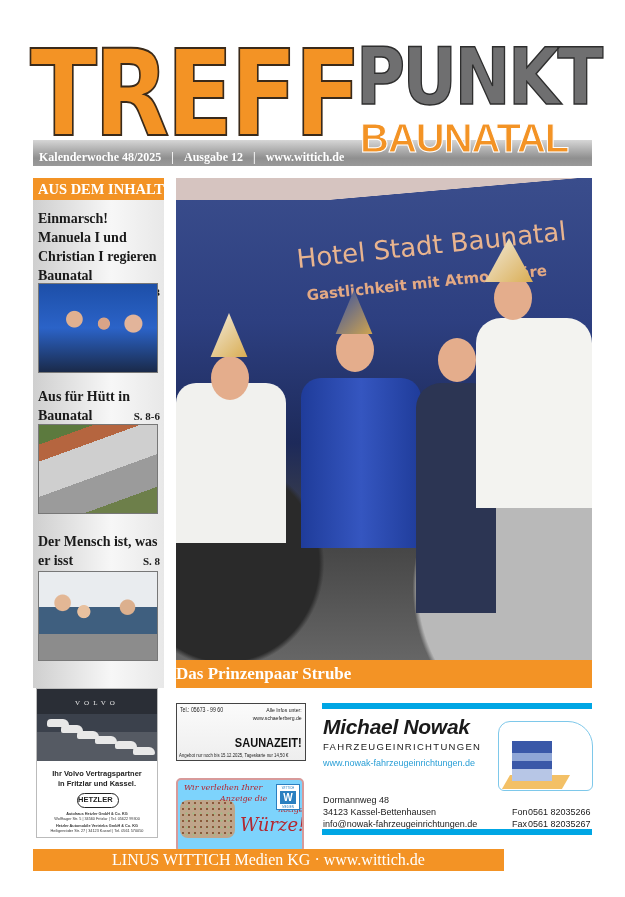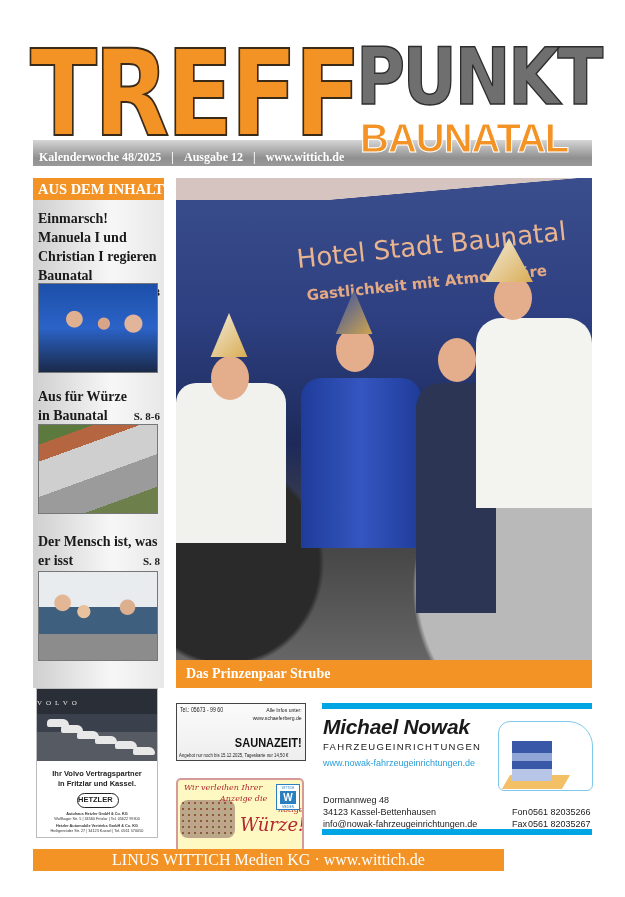--- a/index.html
+++ b/index.html
@@ -29,35 +29,35 @@
       linear-gradient(180deg,#3a4d8c 0%,#2d3f80 30%,#1d2a5a 55%,#444 75%,#666 100%);}
   .mp-white1{left:0;top:205px;width:110px;height:160px;background:#f1f1ee;border-radius:20px 20px 0 0;}
   .mp-blue{left:125px;top:200px;width:120px;height:170px;background:linear-gradient(90deg,#1f3c9a,#3556c0,#1f3c9a);border-radius:20px 20px 0 0;}
   .mp-dress{left:240px;top:205px;width:80px;height:230px;background:#2c3553;border-radius:25px 25px 0 0;}
   .mp-white2{left:300px;top:140px;width:116px;height:190px;background:#f3f3f0;border-radius:25px 25px 0 0;}
   .mp-face{width:38px;height:44px;border-radius:50%;background:#e4ad8c;}
   .mp-hat{width:46px;height:44px;background:linear-gradient(135deg,#f4f0e6,#d8a94a);clip-path:polygon(10% 100%,50% 0,90% 100%);}
   .mp-banner{left:120px;top:52px;font-family:"DejaVu Sans",sans-serif;font-size:26px;color:#e9b48f;transform:rotate(-6deg);white-space:nowrap;line-height:30px;}
   .mp-banner2{left:130px;top:96px;font-family:"DejaVu Sans",sans-serif;font-weight:bold;font-size:15px;color:#e3a984;transform:rotate(-6deg);white-space:nowrap;}
   .mp-ceiling{left:0;top:0;width:416px;height:22px;background:linear-gradient(175deg,#d6c4c0 0 60%,transparent 61%);}
-  .caption{left:176px;top:660px;width:416px;height:28px;background:#f39325;color:#fff;font-family:"Liberation Serif",serif;font-weight:bold;font-size:14px;line-height:28px;padding-left:10px;}
+  .caption{left:176px;top:660px;width:416px;height:28px;background:#f39325;color:#fff;font-family:"Liberation Serif",serif;font-weight:bold;font-size:17px;line-height:28px;}
   
   .volvo{left:36px;top:688px;width:122px;height:150px;border:1px solid #bbb;background:#fff;}
   .volvo-img{left:0;top:0;width:120px;height:72px;background:linear-gradient(180deg,#2a2e36 0 35%,#3b414c 35% 60%,#555a63 60%);}
-  .volvo-logo{left:0;top:10px;width:120px;color:#e6e6e6;font-family:"Liberation Serif",serif;font-size:7px;letter-spacing:4px;}
+  .volvo-logo{left:0;top:10px;width:120px;text-align:center;color:#e6e6e6;font-family:"Liberation Serif",serif;font-size:7px;letter-spacing:4px;}
   .car{height:8px;width:22px;background:#e8e8e8;border-radius:4px 6px 2px 2px;}
   .volvo-text{left:0;top:80px;width:120px;text-align:center;font-family:"Liberation Sans",sans-serif;font-weight:bold;font-size:7.5px;line-height:10px;color:#222;}
   .hetzler{left:40px;top:104px;width:42px;height:15px;border:1.5px solid #222;border-radius:8px;font-family:"Liberation Sans",sans-serif;font-weight:bold;font-size:7.5px;line-height:12px;color:#222;}
   .volvo-small{left:0;width:120px;text-align:center;font-family:"Liberation Sans",sans-serif;font-size:3.8px;line-height:5px;color:#333;}
   .sauna{left:176px;top:703px;width:130px;height:58px;border:1px solid #444;background:linear-gradient(180deg,#fbfbfb,#eee);}
   .sauna-tel{left:3px;top:2px;font-family:"Liberation Sans",sans-serif;font-size:6.5px;color:#222;transform:scaleX(.8);transform-origin:left;}
   .sauna-info{right:3px;top:2px;font-family:"Liberation Sans",sans-serif;font-size:6px;line-height:8px;text-align:right;color:#222;transform:scaleX(.85);transform-origin:right;}
   .sauna-head{right:3px;top:31px;font-family:"Liberation Sans",sans-serif;font-weight:bold;font-size:13px;color:#111;transform:scaleX(.85);transform-origin:right;}
   .sauna-foot{left:2px;top:48px;font-family:"Liberation Sans",sans-serif;font-size:5.5px;color:#222;white-space:nowrap;transform:scaleX(.78);transform-origin:left;}
-  .wurze{left:176px;top:778px;width:128px;height:75px;border:2px solid #d79a9a;border-radius:5px;background:#fef9c3;overflow:hidden;}
+  .wurze{left:176px;top:778px;width:128px;height:75px;border:2px solid #d79a9a;border-radius:5px;background:#7dd3fc;overflow:hidden;}
   .pepper{left:2px;top:20px;width:55px;height:38px;background:radial-gradient(circle,#8a5a3a 0 20%,transparent 21%) 0 0/6px 6px,radial-gradient(circle,#a9b487 0 25%,transparent 26%) 3px 3px/7px 7px,#bfa58a;border-radius:8px;}
   .wurze-t1{left:6px;top:3px;font-family:"DejaVu Serif",serif;font-style:italic;font-size:8px;color:#b3262f;white-space:nowrap;}
   .wurze-t2{left:42px;top:14px;font-family:"DejaVu Serif",serif;font-style:italic;font-size:8px;color:#b3262f;white-space:nowrap;}
   .wurze-t3{left:62px;top:25px;font-family:"DejaVu Serif",serif;font-style:italic;font-size:8px;color:#b3262f;margin-left:38px;}
   .wurze-t4{left:62px;top:34px;font-family:"DejaVu Serif",serif;font-style:italic;font-size:18px;color:#b3262f;}
   .wittich-logo{left:98px;top:4px;width:24px;height:26px;border:1px solid #2a7fc0;background:#fff;}
   .wittich-logo .sq{position:absolute;left:3px;top:6px;width:16px;height:13px;background:#2a7fc0;color:#fff;font-size:10px;font-weight:bold;line-height:13px;text-align:center;}
   .wittich-logo .t{position:absolute;left:0;width:22px;text-align:center;font-size:3px;color:#2a7fc0;}
   .nowak{left:318px;top:703px;width:274px;height:132px;background:#fff;}
   .nowak-bar{left:4px;width:270px;height:6px;background:#00a6e4;}
@@ -87,21 +87,21 @@
 <div class="abs sidebar"></div>
 <div class="abs side-head">AUS DEM INHALT</div>
 
 <div class="abs" style="left:38px;top:209px;width:122px;">
   <div class="teaser-title">Einmarsch! Manuela I und Christian I regieren Baunatal</div>
   <div class="teaser-page" style="text-align:right;margin-top:1px;">S. 2-3</div>
 </div>
 <div class="abs thumb photo1"></div>
 
 <div class="abs" style="left:38px;top:387px;width:122px;">
-  <div class="teaser-title" style="width:100px;">Aus für Würze in Baunatal</div>
+  <div class="teaser-title" style="width:100px;">Aus für Hütt in Baunatal</div>
   <div class="abs teaser-page" style="right:0;top:23px;">S. 8-6</div>
 </div>
 <div class="abs thumb photo2"></div>
 
 <div class="abs" style="left:38px;top:532px;width:122px;">
   <div class="teaser-title" style="width:120px;">Der Mensch ist, was er isst</div>
   <div class="abs teaser-page" style="right:0;top:23px;">S. 8</div>
 </div>
 <div class="abs thumb photo3"></div>
 

